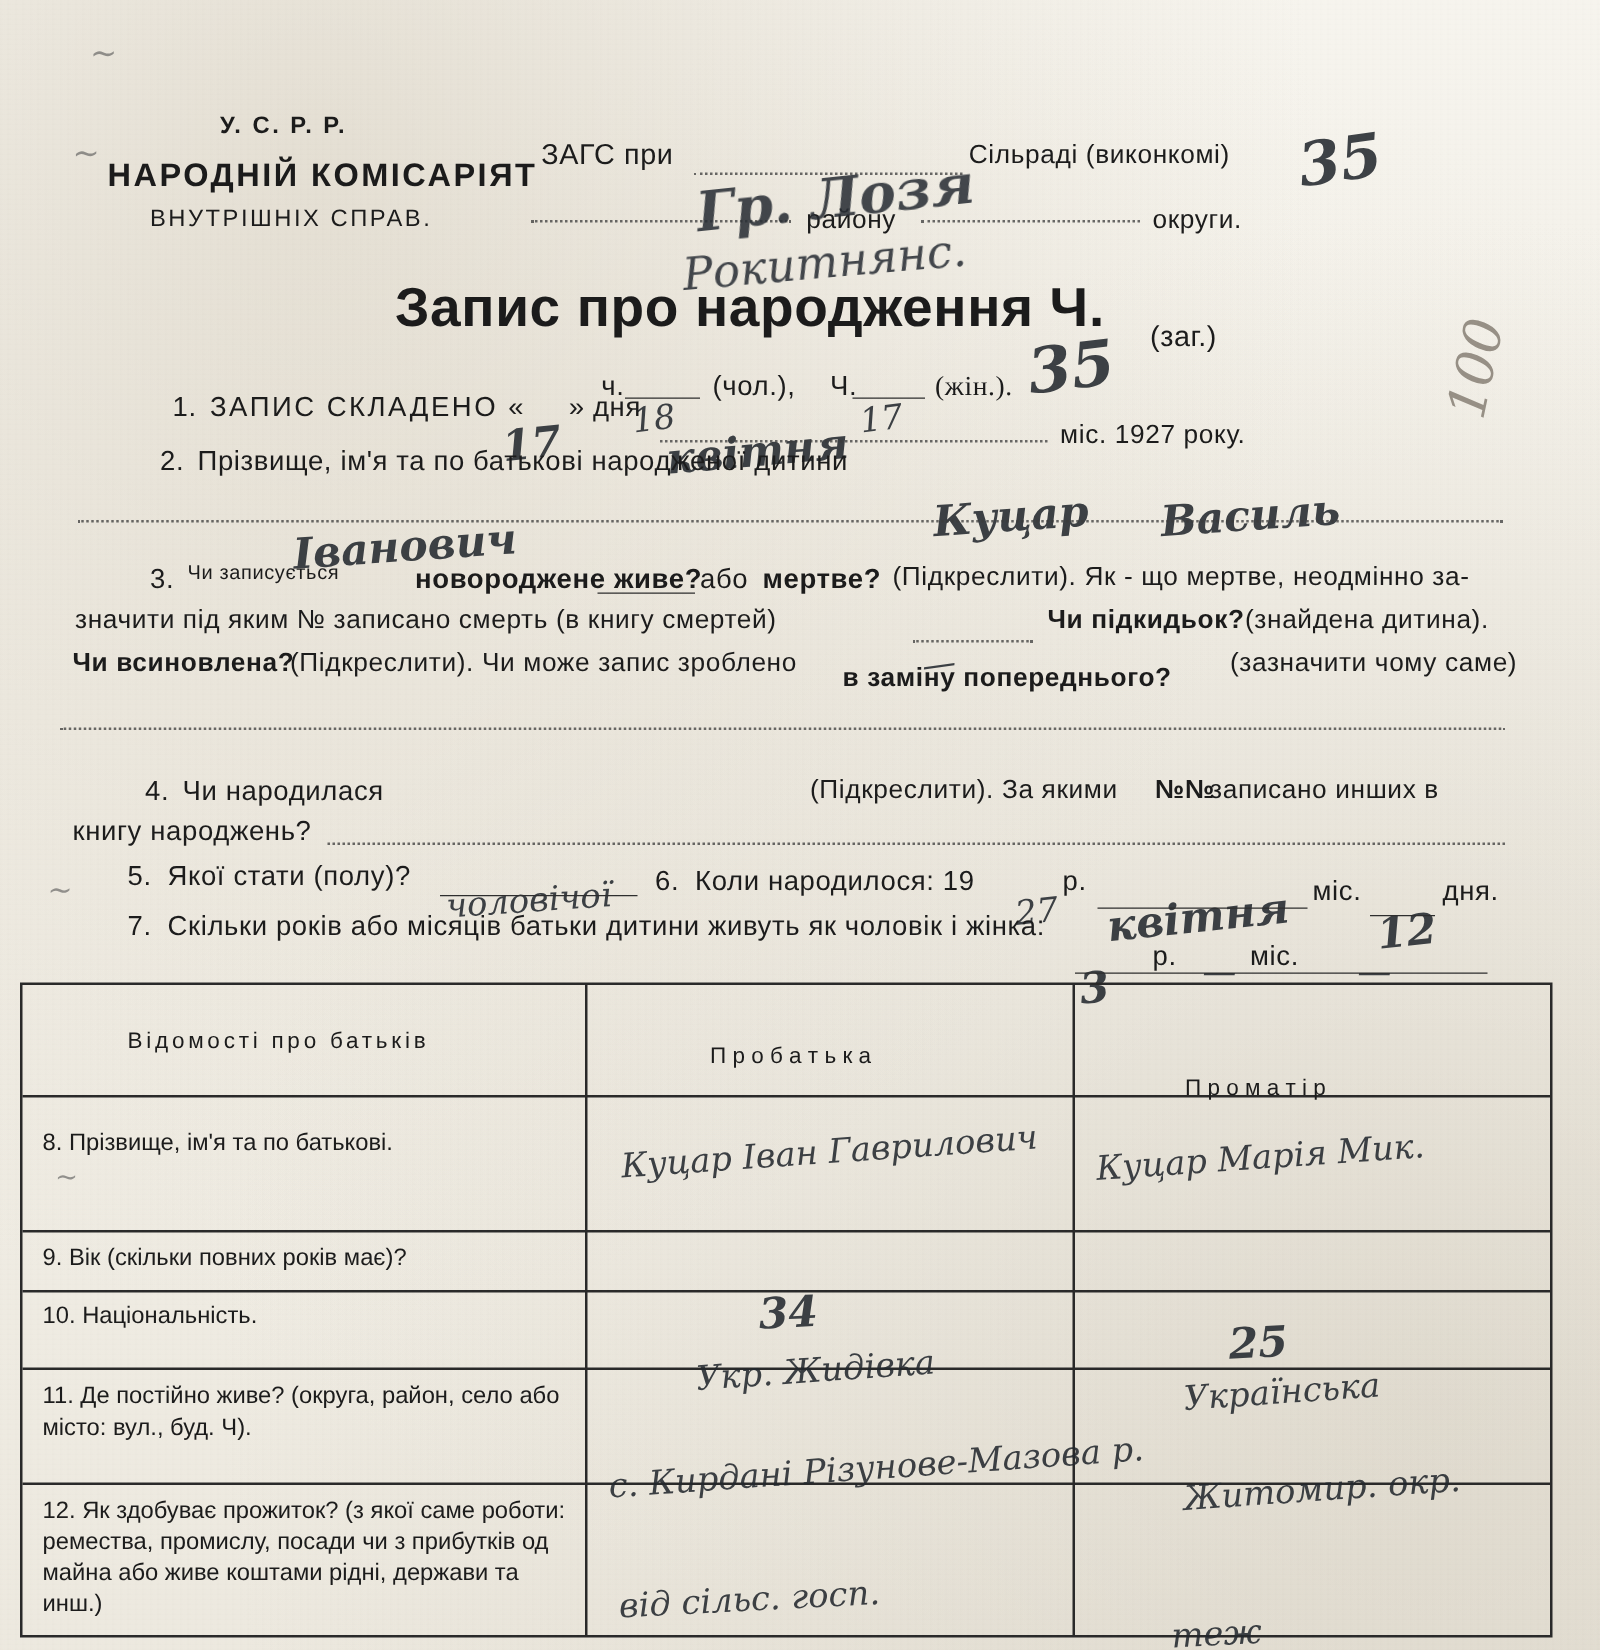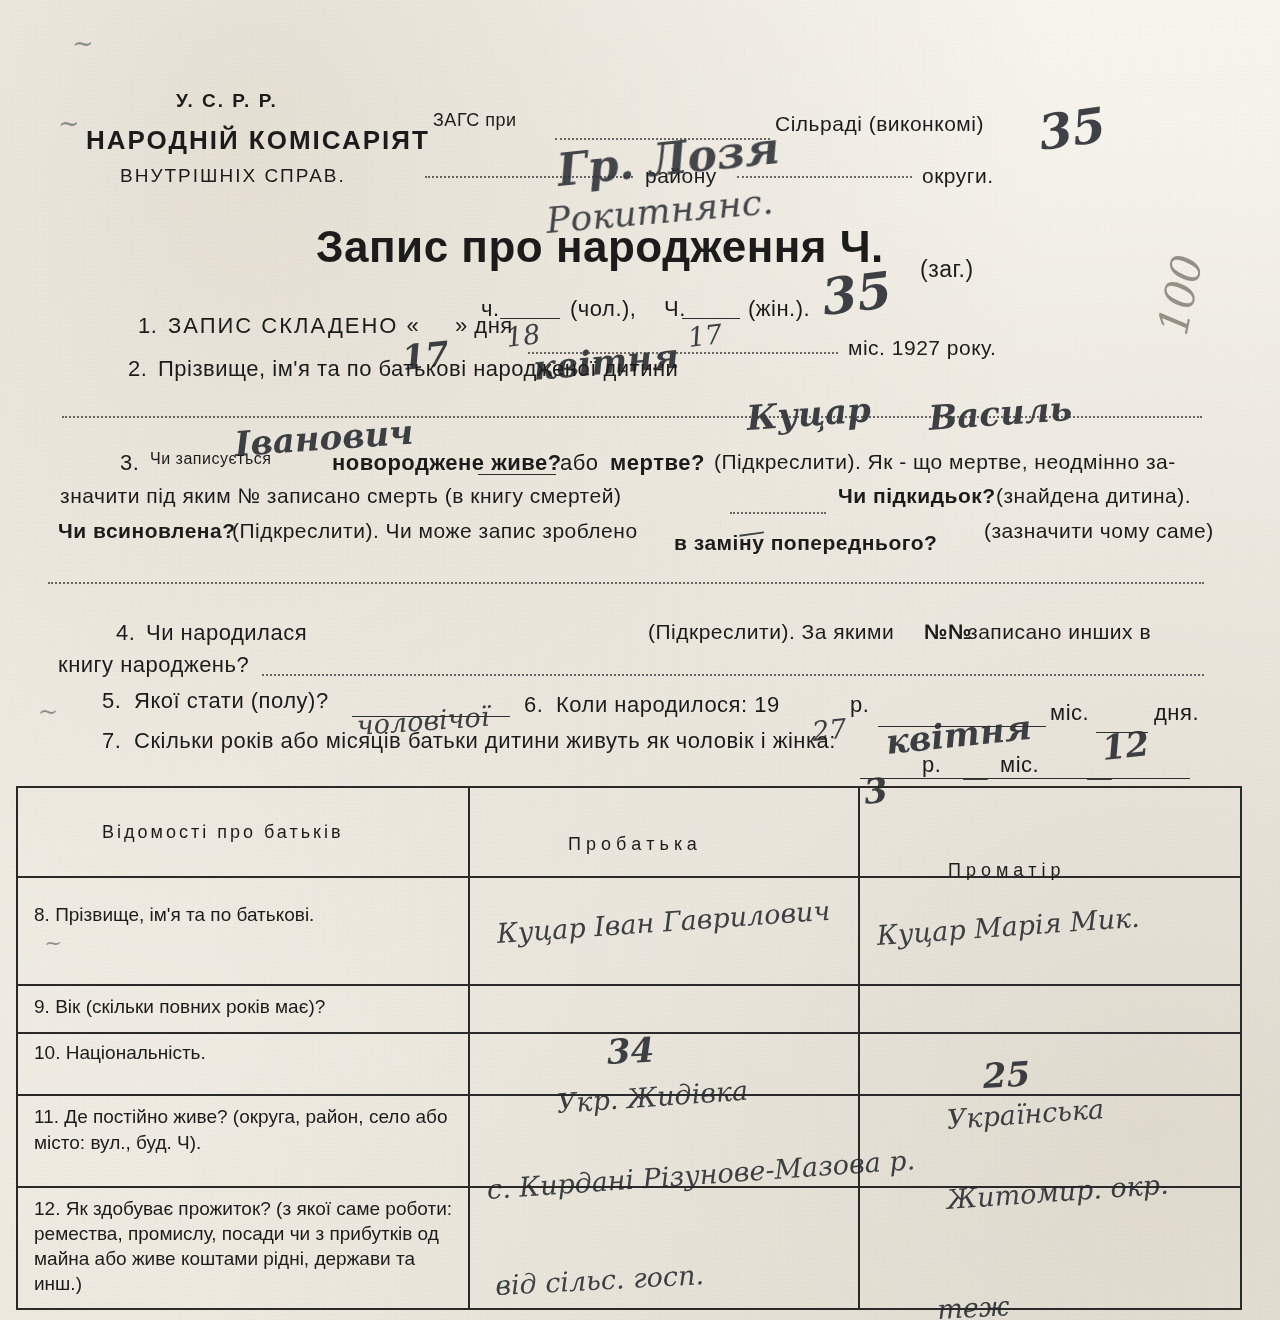--- a/index.html
+++ b/index.html
@@ -121,21 +121,21 @@
 <div id="page">
   <div class="doc">
 
     <div class="t bold sp2" style="left:176px; top:78px; font-size:19px;margin-top:12px;">У. С. Р. Р.</div>
 
     <div class="t bold sp2" style="left:86px; top:125px; font-size:26px;">НАРОДНІЙ КОМІСАРІЯТ</div>
     <div class="t sp2" style="left:120px; top:165px; font-size:19px;">ВНУТРІШНІХ СПРАВ.</div>
     <div class="mark" style="left:58px; top:108px; font-size:26px;">~</div>
     <div class="mark" style="left:72px; top:28px; font-size:26px;">~</div>
 
-    <div class="t" style="left:433px; top:110px; font-size:18px;">ЗАГС при</div>
+    <div class="t" style="left:433px; top:110px; font-size:23px;">ЗАГС при</div>
     <div class="dots" style="left:555px; top:138px; width:215px;"></div>
     <div class="t" style="left:775px; top:112px; font-size:21px;">Сільраді (виконкомі)</div>
 
     <div class="dots" style="left:425px; top:176px; width:208px;"></div>
     <div class="t" style="left:645px; top:164px; font-size:21px;">району</div>
     <div class="dots" style="left:737px; top:176px; width:175px;"></div>
     <div class="t" style="left:922px; top:164px; font-size:21px;">округи.</div>
 
     <div class="hw big smear" style="left:560px; top:145px; transform:rotate(-6deg); font-size:44px;">Гр. Лозя</div>
     <div class="hw mid smear" style="left:548px; top:200px; transform:rotate(-5deg); font-size:36px;">Рокитнянс.</div>
@@ -148,21 +148,21 @@
     <div class="hw big" style="left:826px; top:268px; font-size:50px; transform:rotate(-7deg);">35</div>
     <div class="t" style="left:920px; top:256px; font-size:23px;">(заг.)</div>
 
     <div class="t" style="left:481px; top:296px; font-size:22px;">ч.</div>
     <div class="hw mid" style="left:508px; top:322px; transform:rotate(-7deg);">18</div>
     <div class="solid" style="left:500px; top:318px; width:60px;"></div>
     <div class="t" style="left:570px; top:296px; font-size:22px;">(чол.),</div>
     <div class="t" style="left:664px; top:296px; font-size:22px;">Ч.</div>
     <div class="hw mid" style="left:690px; top:322px; transform:rotate(-7deg);">17</div>
     <div class="solid" style="left:682px; top:318px; width:58px;"></div>
-    <div class="t" style="left:748px; top:296px; font-size:22px;">(жін.).</div>
+    <div class="t" style="left:748px; top:296px; font-size:22px;font-family:Liberation Serif, serif;">(жін.).</div>
 
     <div class="t" style="left:138px; top:313px; font-size:22px;">1.</div>
     <div class="t sp2" style="left:168px; top:313px; font-size:22px;">ЗАПИС СКЛАДЕНО «</div>
     <div class="hw big" style="left:404px; top:338px; transform:rotate(-6deg);">17</div>
     <div class="t" style="left:455px; top:313px; font-size:22px;">» дня</div>
     <div class="hw big" style="left:535px; top:348px; transform:rotate(-5deg);">квітня</div>
     <div class="dots" style="left:528px; top:352px; width:310px;"></div>
     <div class="t" style="left:848px; top:336px; font-size:21px;">міс. 1927 року.</div>
 
     <div class="t" style="left:128px; top:356px; font-size:22px;">2.</div>

